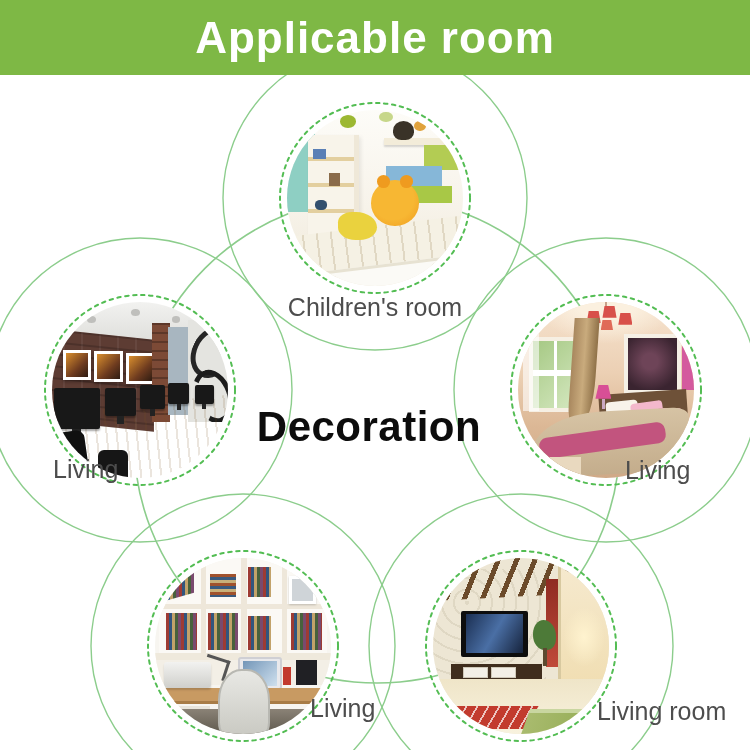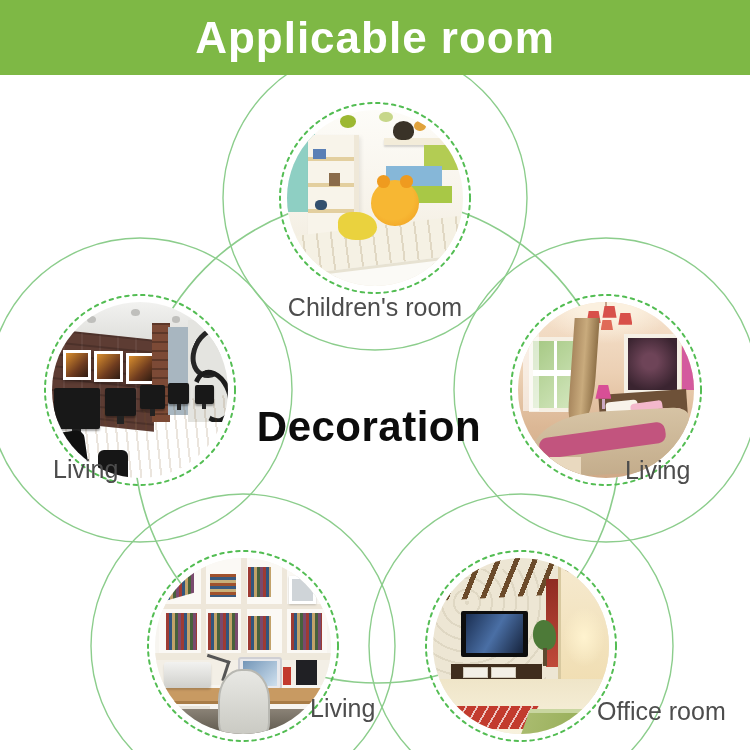--- a/index.html
+++ b/index.html
@@ -324,15 +324,15 @@
   <div class="l-plant"></div>
   <div class="l-floor"></div>
     <div class="l-rug"></div>
     <div class="l-table"></div>
 </div>
 
 <div class="lbl lbl-children">Children's room</div>
 <div class="lbl lbl-office">Living</div>
 <div class="lbl lbl-bedroom">Living</div>
 <div class="lbl lbl-study">Living</div>
-<div class="lbl lbl-living">Office room</div>
+<div class="lbl lbl-living">Living room</div>
 
 <div class="center-title">Decoration</div>
 
 </body></html>

